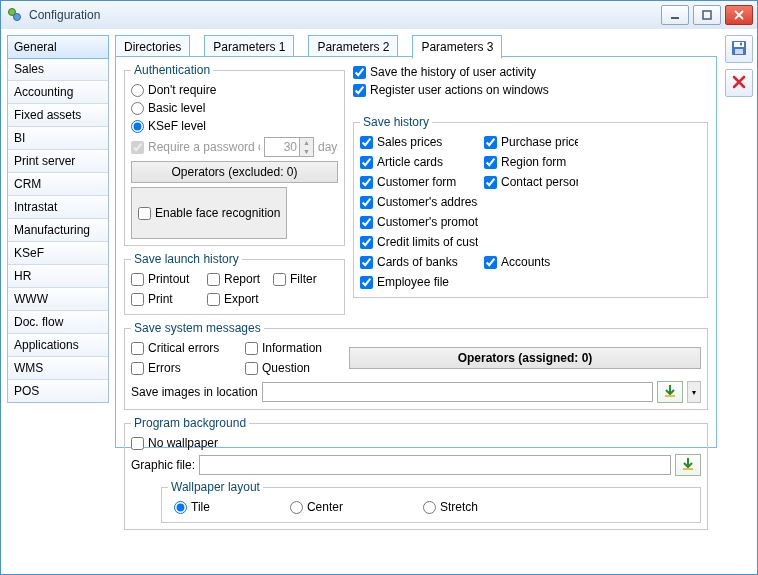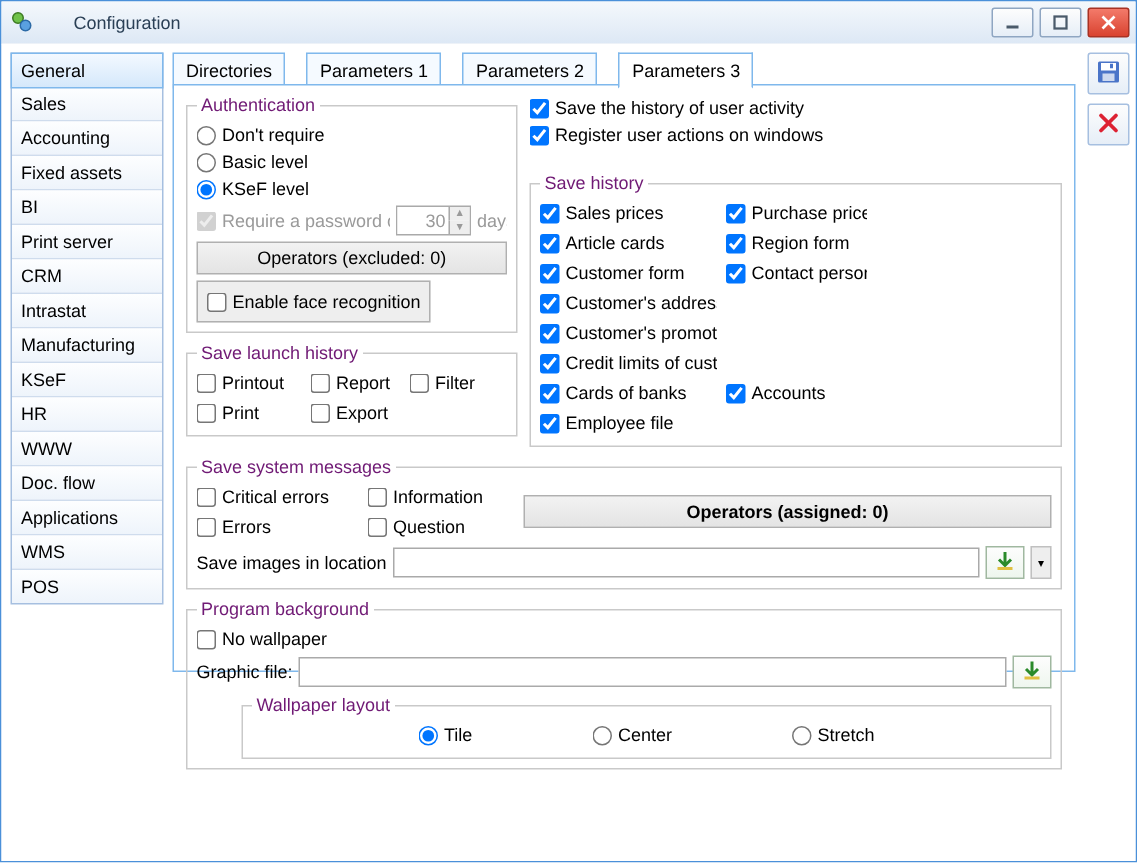--- a/index.html
+++ b/index.html
@@ -1,17 +1,17 @@
 <!DOCTYPE html>
 <html><head>
 <meta charset="utf-8">
 <style>
   html, body { margin:0; padding:0; font-family: "Segoe UI", Tahoma, sans-serif; font-size:12px; color:#000; }
   .window { width:758px; height:575px; background:#fff; border:1px solid #4a90d9; box-sizing:border-box; position:relative; }
-  .titlebar { height:28px; background:linear-gradient(#f4f8fc,#dde8f5); display:flex; align-items:center; padding:0 4px; border-bottom:1px solid #c8d6e8;gap:20px; }
+  .titlebar { height:28px; background:linear-gradient(#f4f8fc,#dde8f5); display:flex; align-items:center; padding:0 4px; border-bottom:1px solid #c8d6e8; }
   .titlebar .app-icon { width:16px; height:16px; margin:0 6px 0 2px; }
   .titlebar .title { flex:1; color:#2a3f55; font-size:12px; }
   .tb-btns { display:flex; gap:4px; }
   .tb-btn { width:26px; height:18px; border:1px solid #8fa6c2; background:linear-gradient(#fdfdfd,#e6eef7); border-radius:2px; display:flex; align-items:center; justify-content:center; }
   .tb-btn.close { background:linear-gradient(#f37a6a,#d94330); border-color:#a83224; color:#fff; }
   .tb-btn svg { width:12px; height:10px; }
 
   .body { position:absolute; top:28px; bottom:0; left:0; right:0; background:#fff; }
   .sidebar { position:absolute; left:6px; top:6px; width:100px; border:1px solid #a6bfe0; }
   .sidebar .item { height:22px; line-height:22px; padding:0 6px; background:linear-gradient(#fdfeff,#eef4fb); border-bottom:1px solid #cfdced; cursor:default; }
@@ -21,31 +21,31 @@
   .right-tools { position:absolute; right:6px; top:6px; width:26px; display:flex; flex-direction:column; gap:6px; }
   .tool-btn { width:26px; height:26px; border:1px solid #a6bfe0; background:linear-gradient(#fdfdfd,#e6eef7); display:flex; align-items:center; justify-content:center; border-radius:2px; }
 
   .main { position:absolute; left:114px; top:6px; right:40px; bottom:6px; }
   .tabs { display:flex; gap:14px; height:22px; }
   .tab { padding:2px 8px; border:1px solid #7fb8ec; border-bottom:1px solid #7fb8ec; background:#f5faff; height:18px; line-height:18px; cursor:default; }
   .tab.active { background:#fff; border-bottom-color:#fff; position:relative; z-index:2; }
   .content { border:1px solid #7fb8ec; margin-top:-1px; padding:6px 8px 10px 8px; position:relative; height:392px; box-sizing:border-box; background:#fff; }
 
   fieldset.group { border:1px solid #c9c9c9; margin:0 0 6px 0; padding:4px 6px 6px 6px; position:relative; }
-  fieldset.group > legend { padding:0 3px; color:#701a75; font-size:12px; }
+  fieldset.group > legend { padding:0 3px; color:#0c4a6e; font-size:12px; }
   .row { display:flex; align-items:center; gap:4px; min-height:18px; }
   label.ctl { display:flex; align-items:center; gap:4px; min-height:18px; white-space:nowrap; }
   input[type="radio"], input[type="checkbox"] { margin:0; width:13px; height:13px; }
   .disabled, .disabled * { color:#9a9a9a; }
   .spin { display:inline-flex; border:1px solid #aaa; height:18px; }
   .spin input { width:30px; border:none; text-align:right; padding-right:2px; font-family:inherit; font-size:12px; }
   .spin .updn { width:14px; display:flex; flex-direction:column; }
   .spin .updn div { flex:1; border-left:1px solid #aaa; font-size:7px; display:flex; align-items:center; justify-content:center; background:#eee; }
   .wide-btn { border:1px solid #b0b0b0; background:linear-gradient(#f2f2f2,#e4e4e4); text-align:center; height:20px; line-height:20px; }
-  .flat-btn { border:1px solid #b0b0b0; background:#eee; padding:4px 6px; height:18px; line-height:18px; display:inline-block; }
+  .flat-btn { border:1px solid #b0b0b0; background:#eee; padding:16px 6px; height:18px; line-height:18px; display:inline-block; }
   .txt { border:1px solid #aaa; height:18px; background:#fff; }
   .columns { display:flex; gap:6px; }
   .col { display:flex; flex-direction:column; gap:2px; }
 
   .icon-btn { width:24px; height:20px; border:1px solid #a0b8a0; background:linear-gradient(#fdfdfd,#eef6ee); display:flex; align-items:center; justify-content:center; }
   .small-drop { width:12px; height:20px; border:1px solid #c0c0c0; background:#eee; display:flex; align-items:center; justify-content:center; font-size:8px; }
 </style>
 </head>
 <body>
 
@@ -321,21 +321,21 @@
             <div class="txt" style="flex:1;"></div>
             <div class="icon-btn">
               <span><svg width="14" height="14" viewBox="0 0 14 14">
                     <path d="M7 1 L7 9 M3 6 L7 10 L11 6" stroke="#2a8a2a" stroke-width="2" fill="none"></path>
                     <rect x="2" y="11" width="10" height="2" fill="#e0c040"></rect>
                   </svg></span>
             </div>
           </div>
           <fieldset class="group" style="margin:4px 0 0 30px;">
             <legend>Wallpaper layout</legend>
-            <div style="display:flex; gap:80px; padding:0 6px;justify-content:center;">
+            <div style="display:flex; gap:80px; padding:0 6px;">
               <label class="ctl">
                   <input type="radio" name="wp" checked="" style="">
                   <span>Tile</span>
                 </label>
               <label class="ctl">
                   <input type="radio" name="wp" style="">
                   <span>Center</span>
                 </label>
               <label class="ctl">
                   <input type="radio" name="wp" style="">

